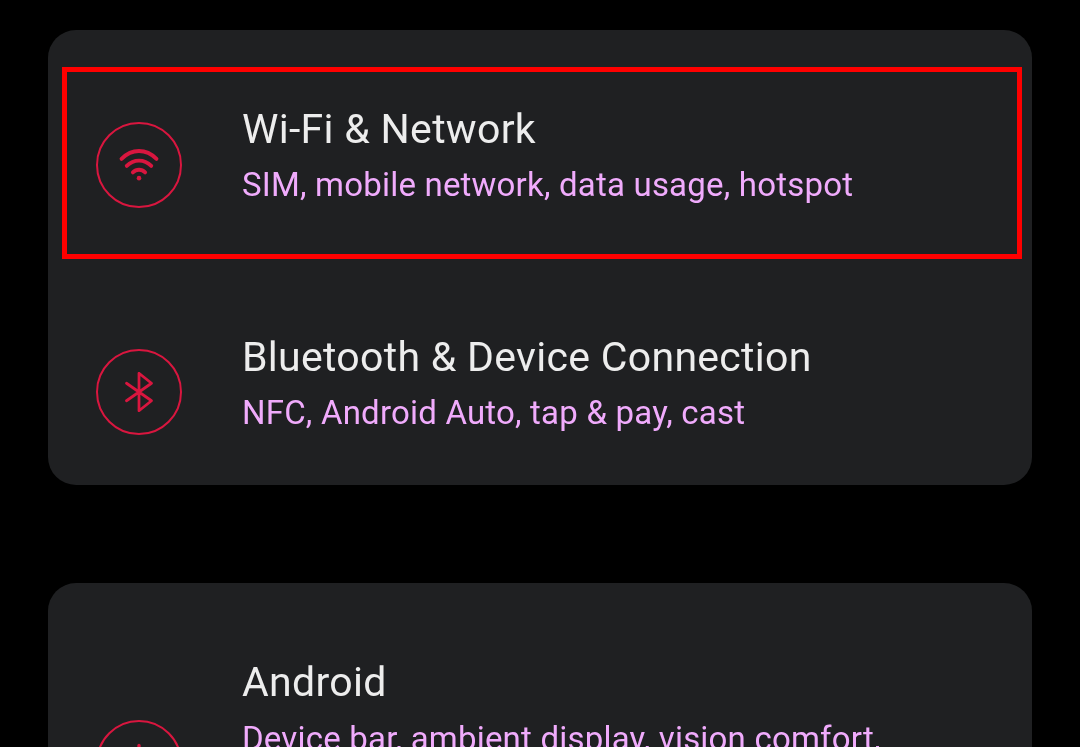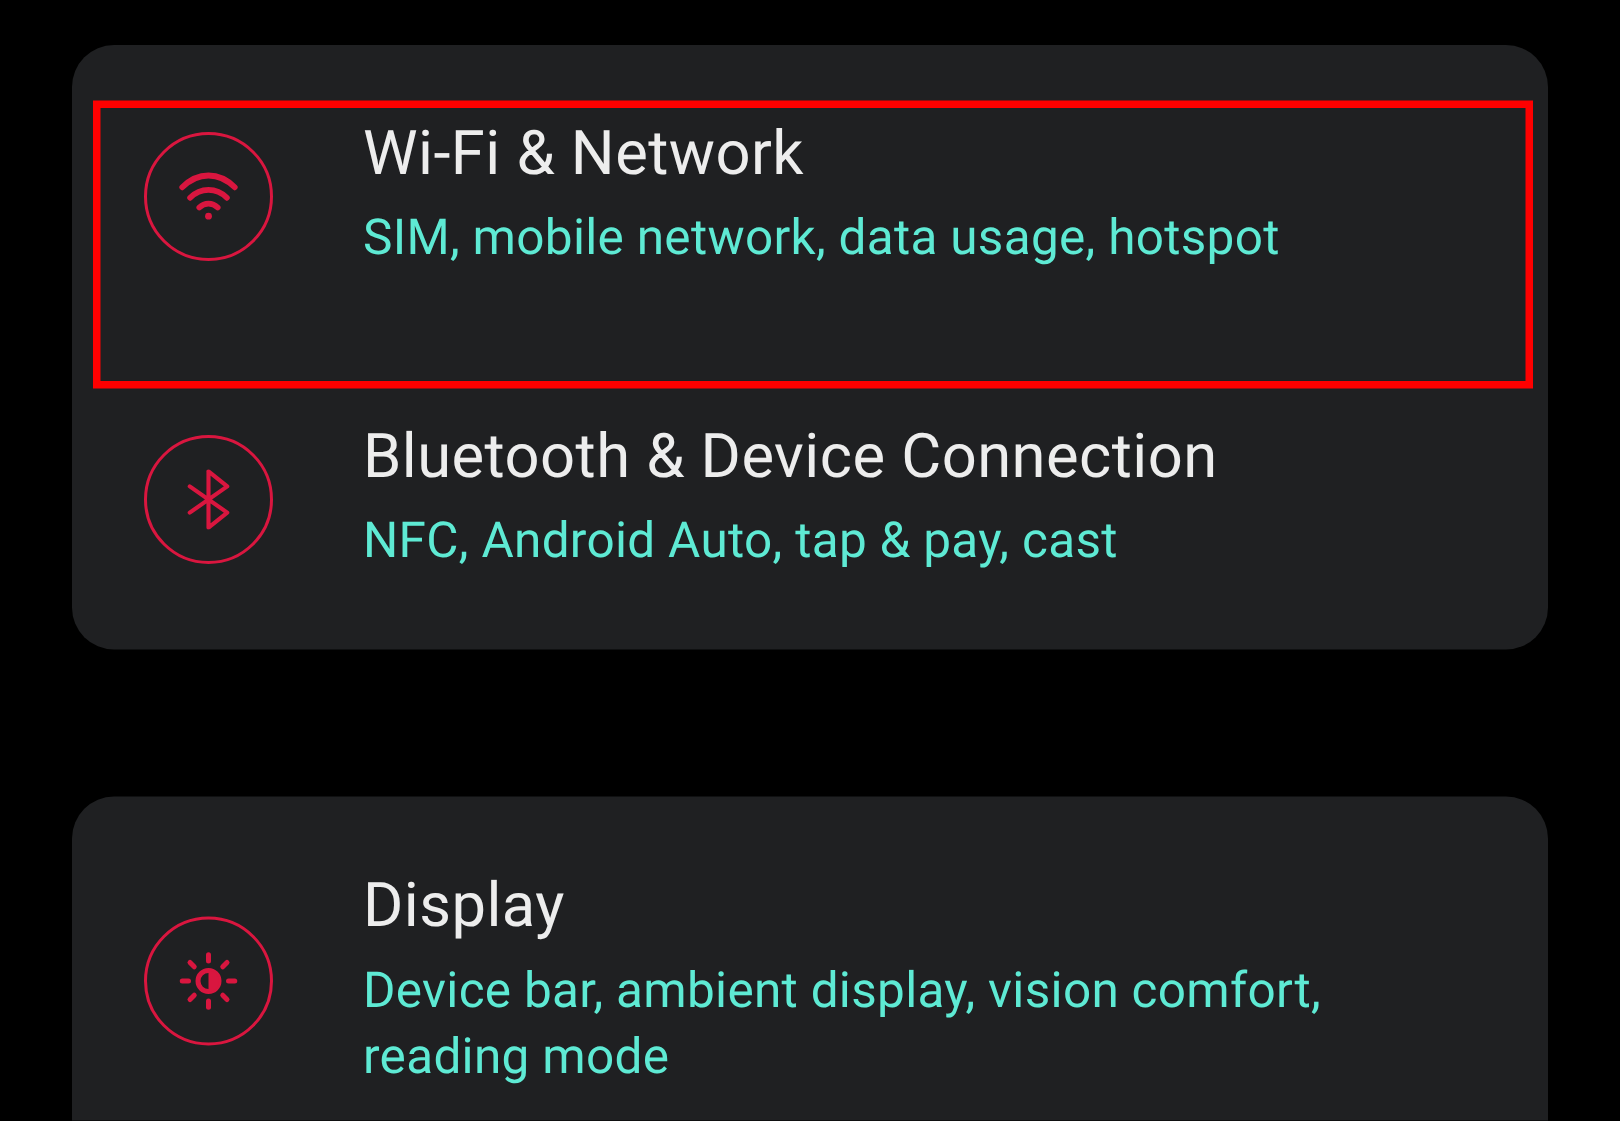--- a/index.html
+++ b/index.html
@@ -20,22 +20,22 @@
       margin: 30px 48px 0 48px;
     }
     .card.card-top {
       margin-top: 30px;
     }
     .card.card-bottom {
       margin-top: 98px;
     }
     .settings-item {
       display: flex;
-      align-items: center;
-      padding: 50px 56px 50px 48px;
+      align-items: flex-end;
+      padding: 76px 56px 50px 48px;
     }
     .icon-circle {
       width: 86px;
       height: 86px;
       min-width: 86px;
       border: 2.5px solid #d9163f;
       border-radius: 50%;
       display: flex;
       align-items: center;
       justify-content: center;
@@ -61,21 +61,21 @@
     }
     .item-title {
       color: #ededed;
       font-size: 41px;
       font-weight: 400;
       letter-spacing: 0.3px;
       margin-bottom: 10px;
       line-height: 1.15;
     }
     .item-subtitle {
-      color: #5eead4;
+      color: #f0abfc;
       font-size: 33px;
       font-weight: 400;
       line-height: 1.35;
       letter-spacing: 0.2px;
     }
     .highlight-box {
       position: absolute;
       border: 5px solid #ff0000;
       top: 37px;
       left: 62px;
@@ -134,21 +134,21 @@
           <line x1="12" y1="20" x2="12" y2="22.5"></line>
           <line x1="1.5" y1="12" x2="4" y2="12"></line>
           <line x1="20" y1="12" x2="22.5" y2="12"></line>
           <line x1="4.6" y1="4.6" x2="6.3" y2="6.3"></line>
           <line x1="17.7" y1="17.7" x2="19.4" y2="19.4"></line>
           <line x1="4.6" y1="19.4" x2="6.3" y2="17.7"></line>
           <line x1="17.7" y1="6.3" x2="19.4" y2="4.6"></line>
         </svg>
       </div>
       <div class="text-group">
-        <div class="item-title">Display</div>
+        <div class="item-title">Android</div>
         <div class="item-subtitle">Device bar, ambient display, vision comfort, reading mode</div>
       </div>
     </div>
 
   </div>
 
   <div class="highlight-box"></div>
 
 </div>
 

